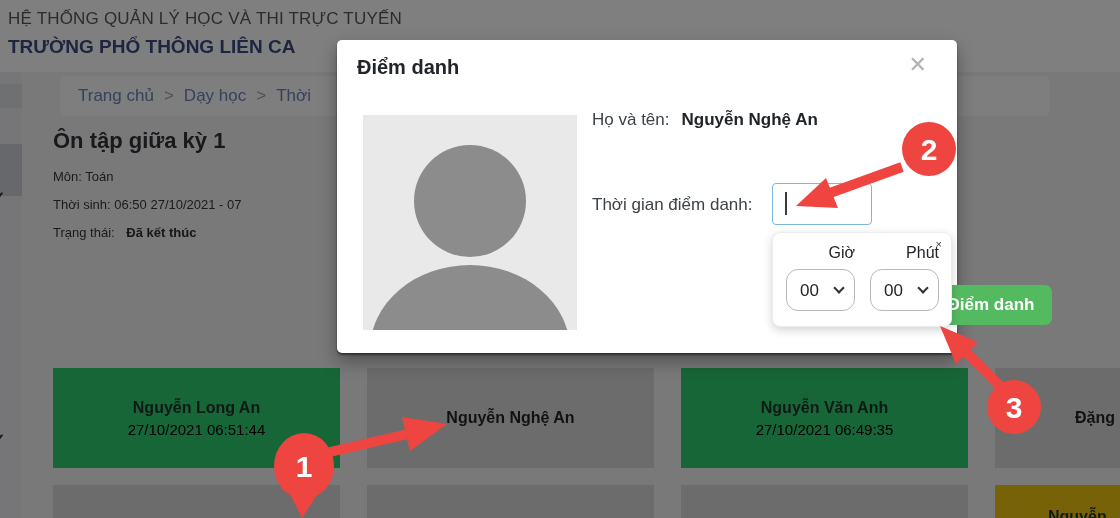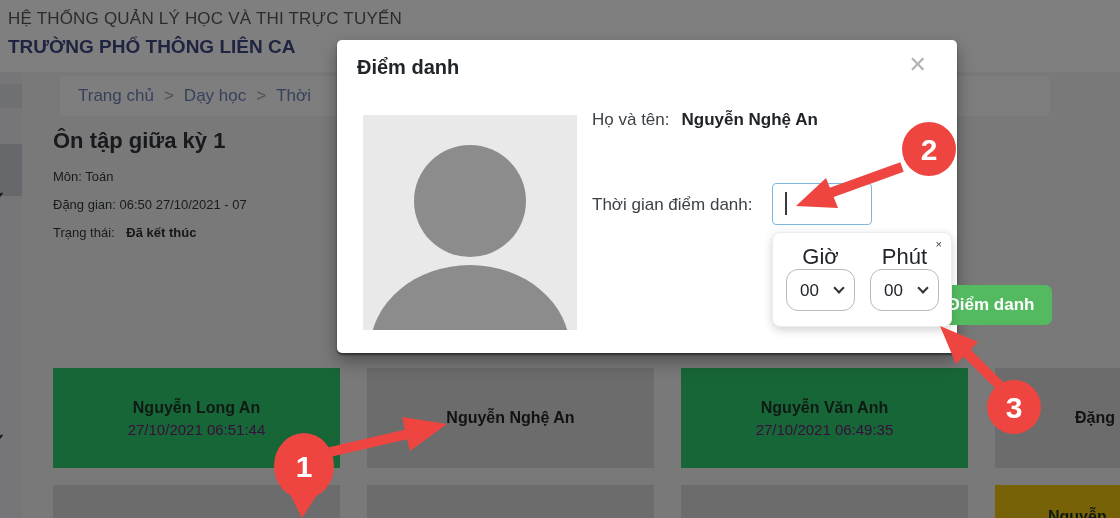--- a/index.html
+++ b/index.html
@@ -30,21 +30,21 @@
   .exam-line b { color: #2b2f33; padding-left: 8px; }
 
   
   .card { position: absolute; width: 287px; height: 100px; display: flex; flex-direction: column;
     align-items: center; justify-content: center; overflow: hidden; }
   .card.attended { background: #2ecc71; }
   .card.pending { background: #d9d9d9; }
   .card.warned { background: #f1c40f; }
   .card-name { font-size: 16px; font-weight: bold; color: #1f3326; }
   .card.pending .card-name { color: #212529; }
-  .card-time { font-size: 15px; color: #701a75; margin-top: 4px; }
+  .card-time { font-size: 15px; color: #000000; margin-top: 4px; }
   .card.r1c1 { left: 53px;  top: 368px; }
   .card.r1c2 { left: 367px; top: 368px; }
   .card.r1c3 { left: 681px; top: 368px; }
   .card.r1c4 { left: 995px; top: 368px; align-items: flex-start; padding-left: 80px; }
   .card.r2c1 { left: 53px;  top: 485px; }
   .card.r2c2 { left: 367px; top: 485px; }
   .card.r2c3 { left: 681px; top: 485px; }
   .card.r2c4 { left: 995px; top: 485px; justify-content: flex-start; align-items: flex-start; padding: 23px 0 0 53px; }
 
   
@@ -62,21 +62,21 @@
   .row-dob  { top: 107px; }
   .row-time { top: 155px; }
 
   .time-input { position: absolute; left: 435px; top: 143px; width: 100px; height: 42px;
     border: 1px solid #7fb6de; border-radius: 4px; background: #fff; font-size: 17px; padding-left: 12px;
     font-family: inherit; color: #212529; outline: none; }
   .caret { position: absolute; left: 448px; top: 152px; width: 1.5px; height: 23px; background: #3a3a3a; }
 
   .time-popup { position: absolute; left: 435px; top: 192px; width: 180px; height: 95px; background: #fff;
     border: 1px solid #ececec; border-radius: 8px; box-shadow: 0 3px 10px rgba(0,0,0,.18); z-index: 5; }
-  .picker-label { position: absolute; top: 11px; font-size: 22px; color: #212529; width: 69px; text-align: center; }
+  .picker-label { position: absolute; top: 11px; font-size: 16px; color: #212529; width: 69px; text-align: right; }
   .picker-label.hour { left: 13px; }
   .picker-label.minute { left: 97px; }
   .picker-close { position: absolute; right: 9px; top: 5px; font-size: 11px; color: #3a3a3a; background: none;
     border: none; cursor: pointer; font-family: inherit; }
   .time-select-wrap { position: absolute; top: 36px; width: 69px; height: 42px; }
   .time-select-wrap.hour { left: 13px; }
   .time-select-wrap.minute { left: 97px; }
   .time-select { width: 100%; height: 100%; appearance: none; -webkit-appearance: none; border: 1px solid #b9b9b9;
     border-radius: 12px; background: #fff; font-size: 17px; font-family: inherit; color: #212529; padding-left: 13px; }
   .chevron-down { position: absolute; right: 12px; top: 15px; width: 8px; height: 8px; border: solid #333;
@@ -113,21 +113,21 @@
       <span class="crumb">Trang chủ</span>
       <span class="crumb-sep">&gt;</span>
       <span class="crumb">Dạy học</span>
       <span class="crumb-sep">&gt;</span>
       <span class="crumb">Thời</span>
     </div>
 
     <div class="exam-info">
       <div class="exam-title">Ôn tập giữa kỳ 1</div>
       <div class="exam-line"><span>Môn:</span> <span>Toán</span></div>
-      <div class="exam-line"><span>Đặng gian:</span> <span>06:50 27/10/2021 - 07</span></div>
+      <div class="exam-line"><span>Thời sinh:</span> <span>06:50 27/10/2021 - 07</span></div>
       <div class="exam-line"><span>Trạng thái:</span> <b>Đã kết thúc</b></div>
     </div>
 
     <div class="card attended r1c1">
       <div class="card-name">Nguyễn Long An</div>
       <div class="card-time">27/10/2021 06:51:44</div>
     </div>
     <div class="card pending r1c2">
       <div class="card-name">Nguyễn Nghệ An</div>
     </div>

